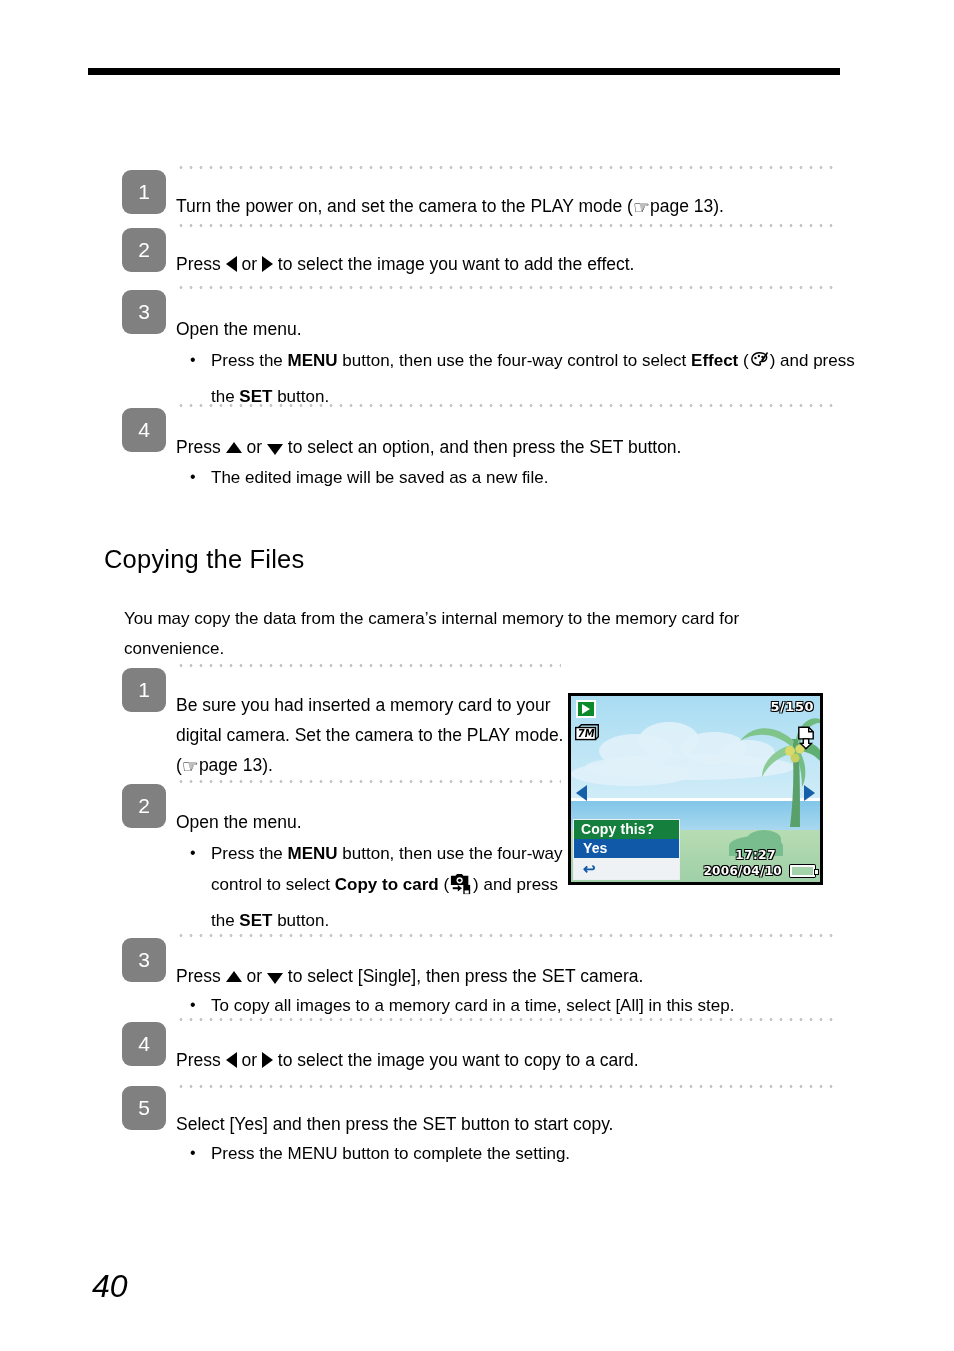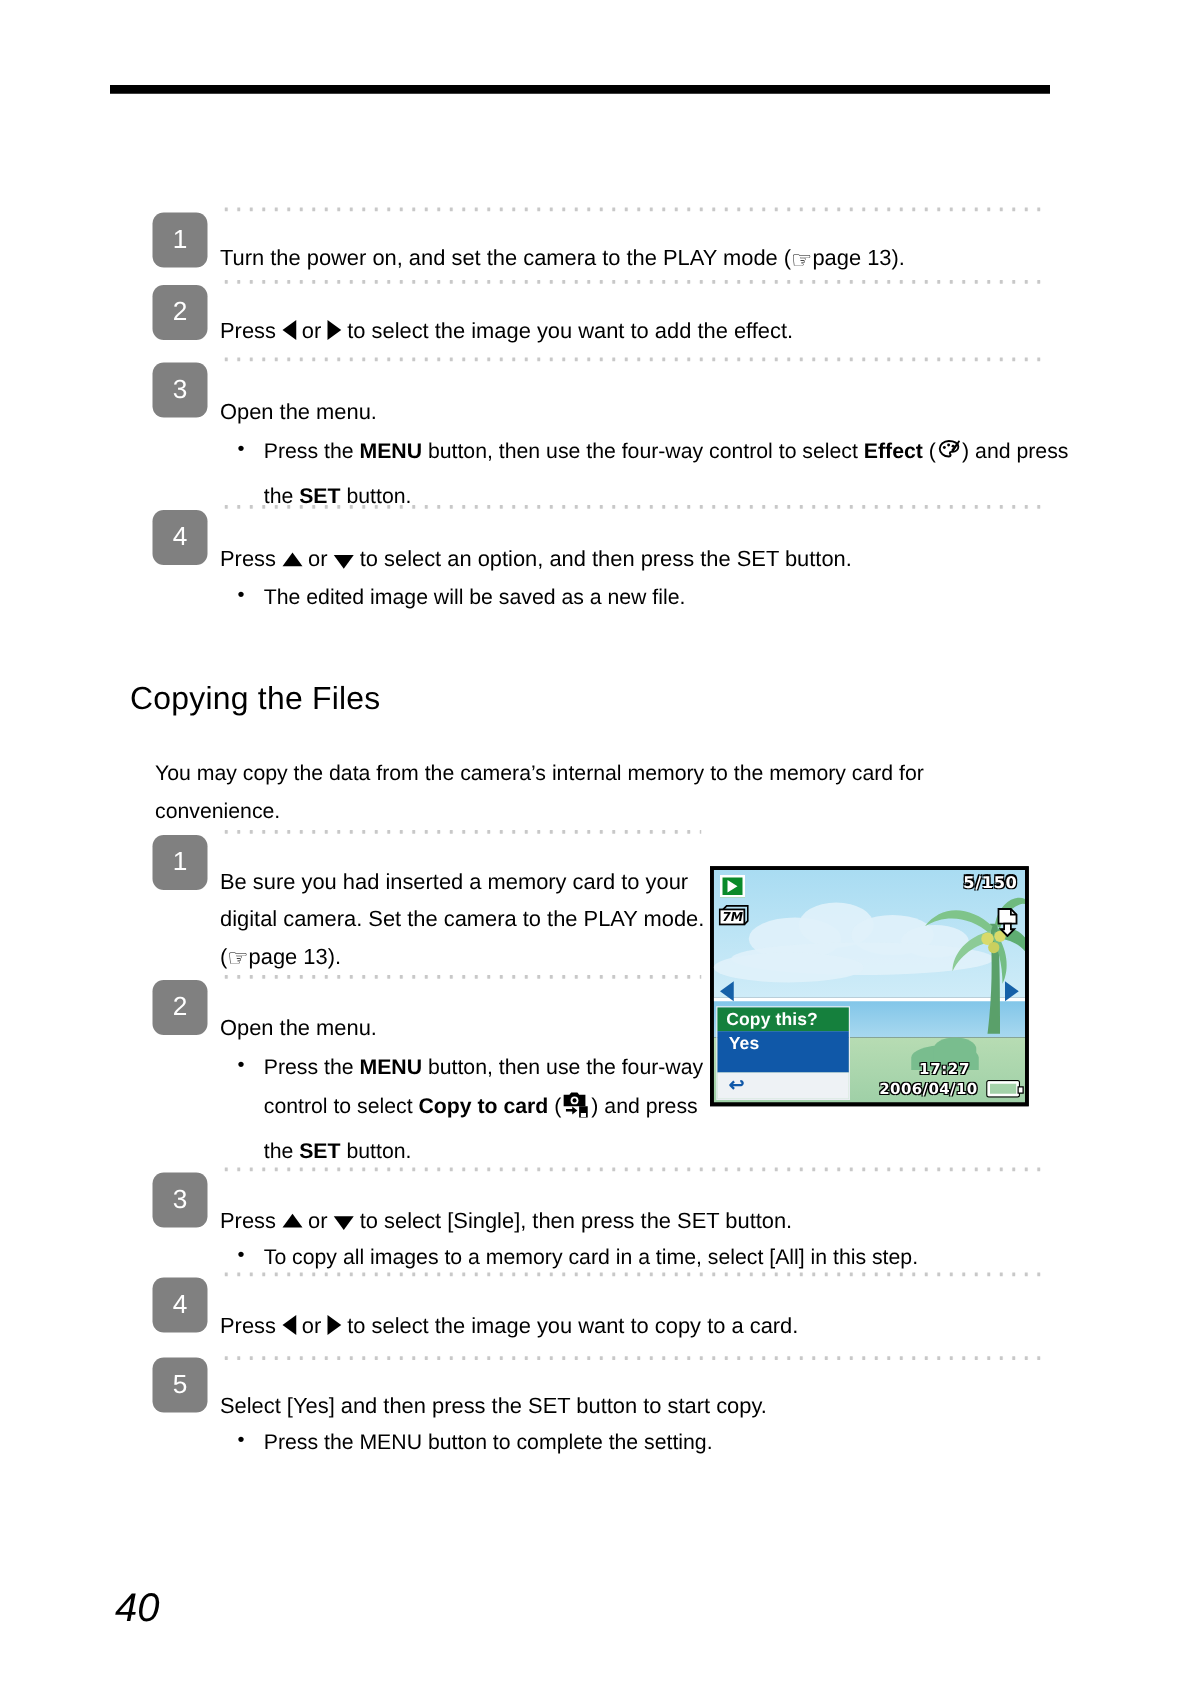--- a/index.html
+++ b/index.html
@@ -280,21 +280,21 @@
     font-size: 14px;
     font-weight: bold;
     padding: 1px 0 2px 7px;
     letter-spacing: .1px;
   }
   .dlg-sel {
     background: #1058a8;
     color: #ffffff;
     font-size: 14px;
     font-weight: bold;
-    padding: 1px 0 16px 9px;
+    padding: 1px 0 2px 9px;
     letter-spacing: .1px;
   }
   .dlg-row {
     background: #eef2f5;
     height: 21px;
     position: relative;
   }
   .dlg-back {
     position: absolute;
     left: 9px; top: 2px;
@@ -428,21 +428,21 @@
       </div>
     </div>
 
     <div class="step" style="top:938px;">
       <div class="dots" style="left:176px; width:660px; top:-4px;"></div>
       <div class="step-box" style="top:0px;">
           <span>3</span>
         </div>
       <div class="step-body" style="top:25px;">
         <div class="step-lead">
-          <span>Press </span><span class="tri tri-u"></span><span> or </span><span class="tri tri-d"></span><span> to select [Single], then press the SET button.</span>
+          <span>Press </span><span class="tri tri-u"></span><span> or </span><span class="tri tri-d"></span><span> to select [Single], then press the SET camera.</span>
         </div>
         <ul class="bullets" style="margin-top:1px;">
           <li>To copy all images to a memory card in a time, select [All] in this step.</li>
         </ul>
       </div>
     </div>
 
     <div class="step" style="top:1022px;">
       <div class="dots" style="left:176px; width:660px; top:-4px;"></div>
       <div class="step-box" style="top:0px;">

